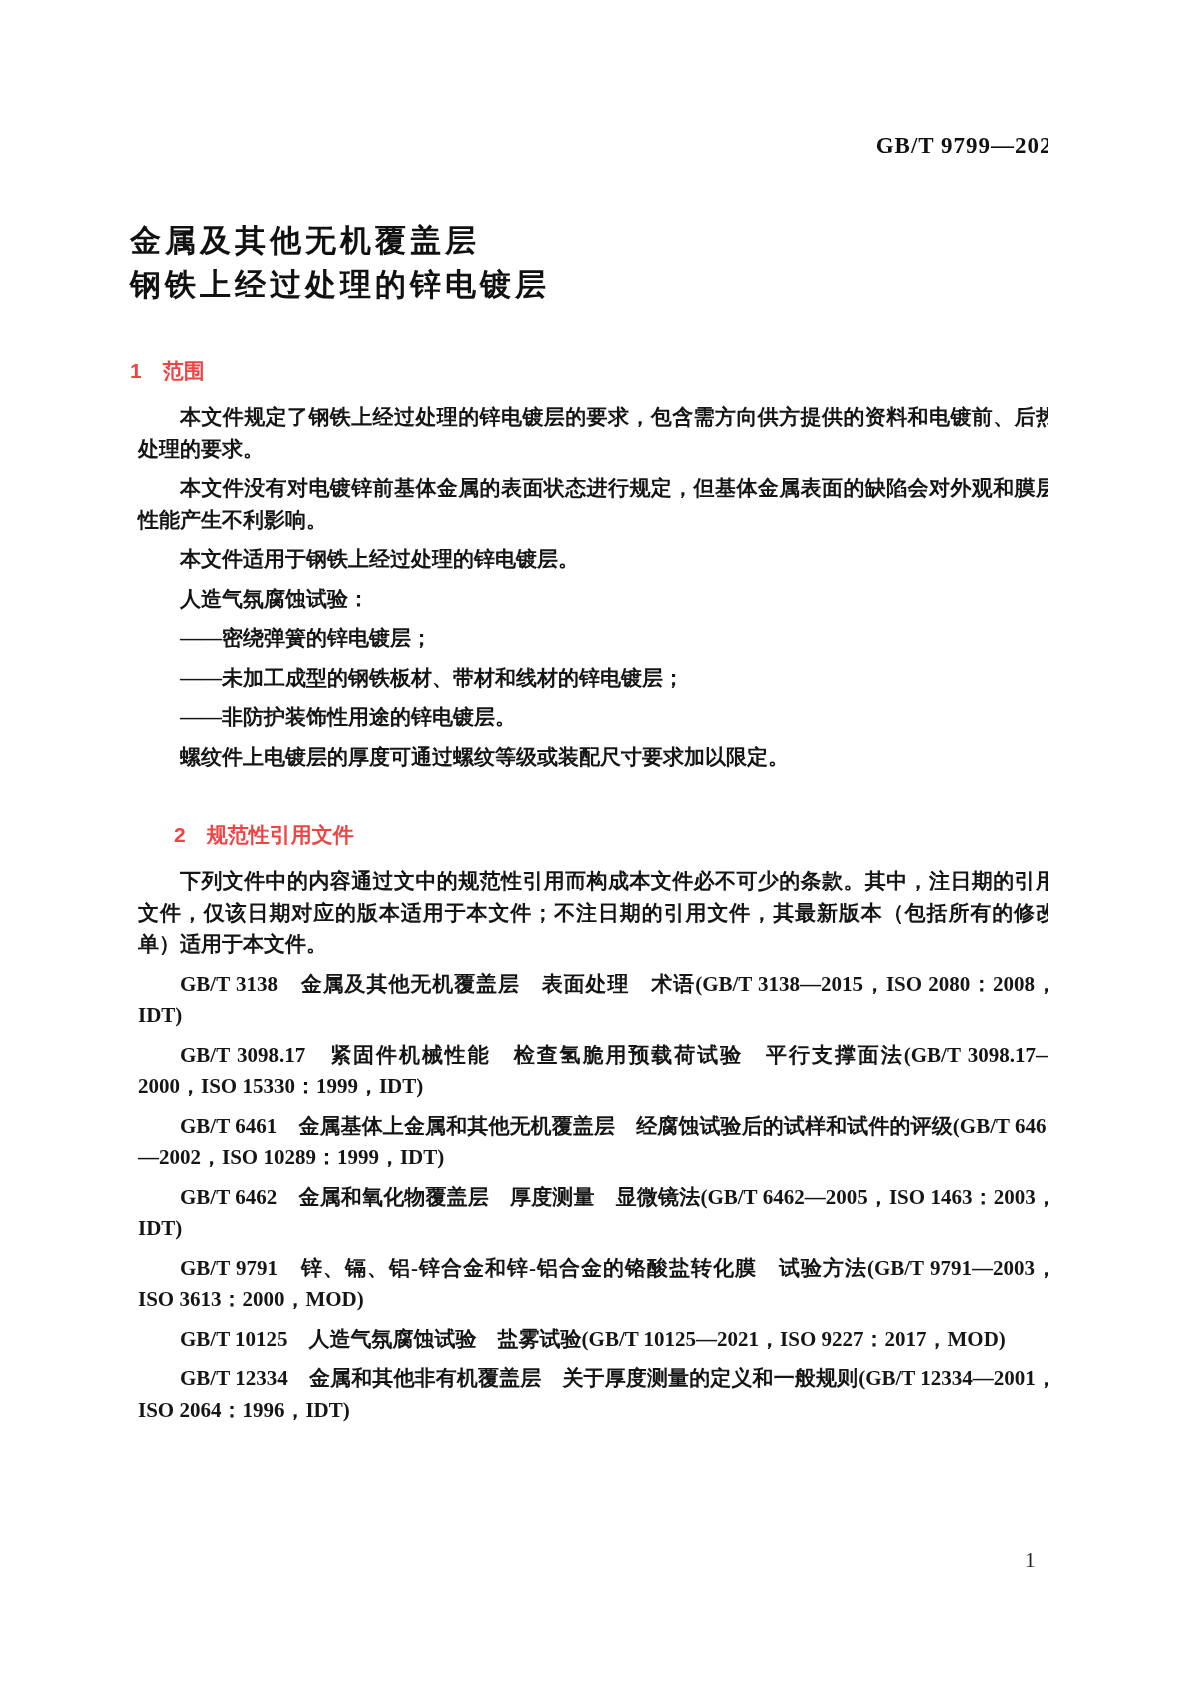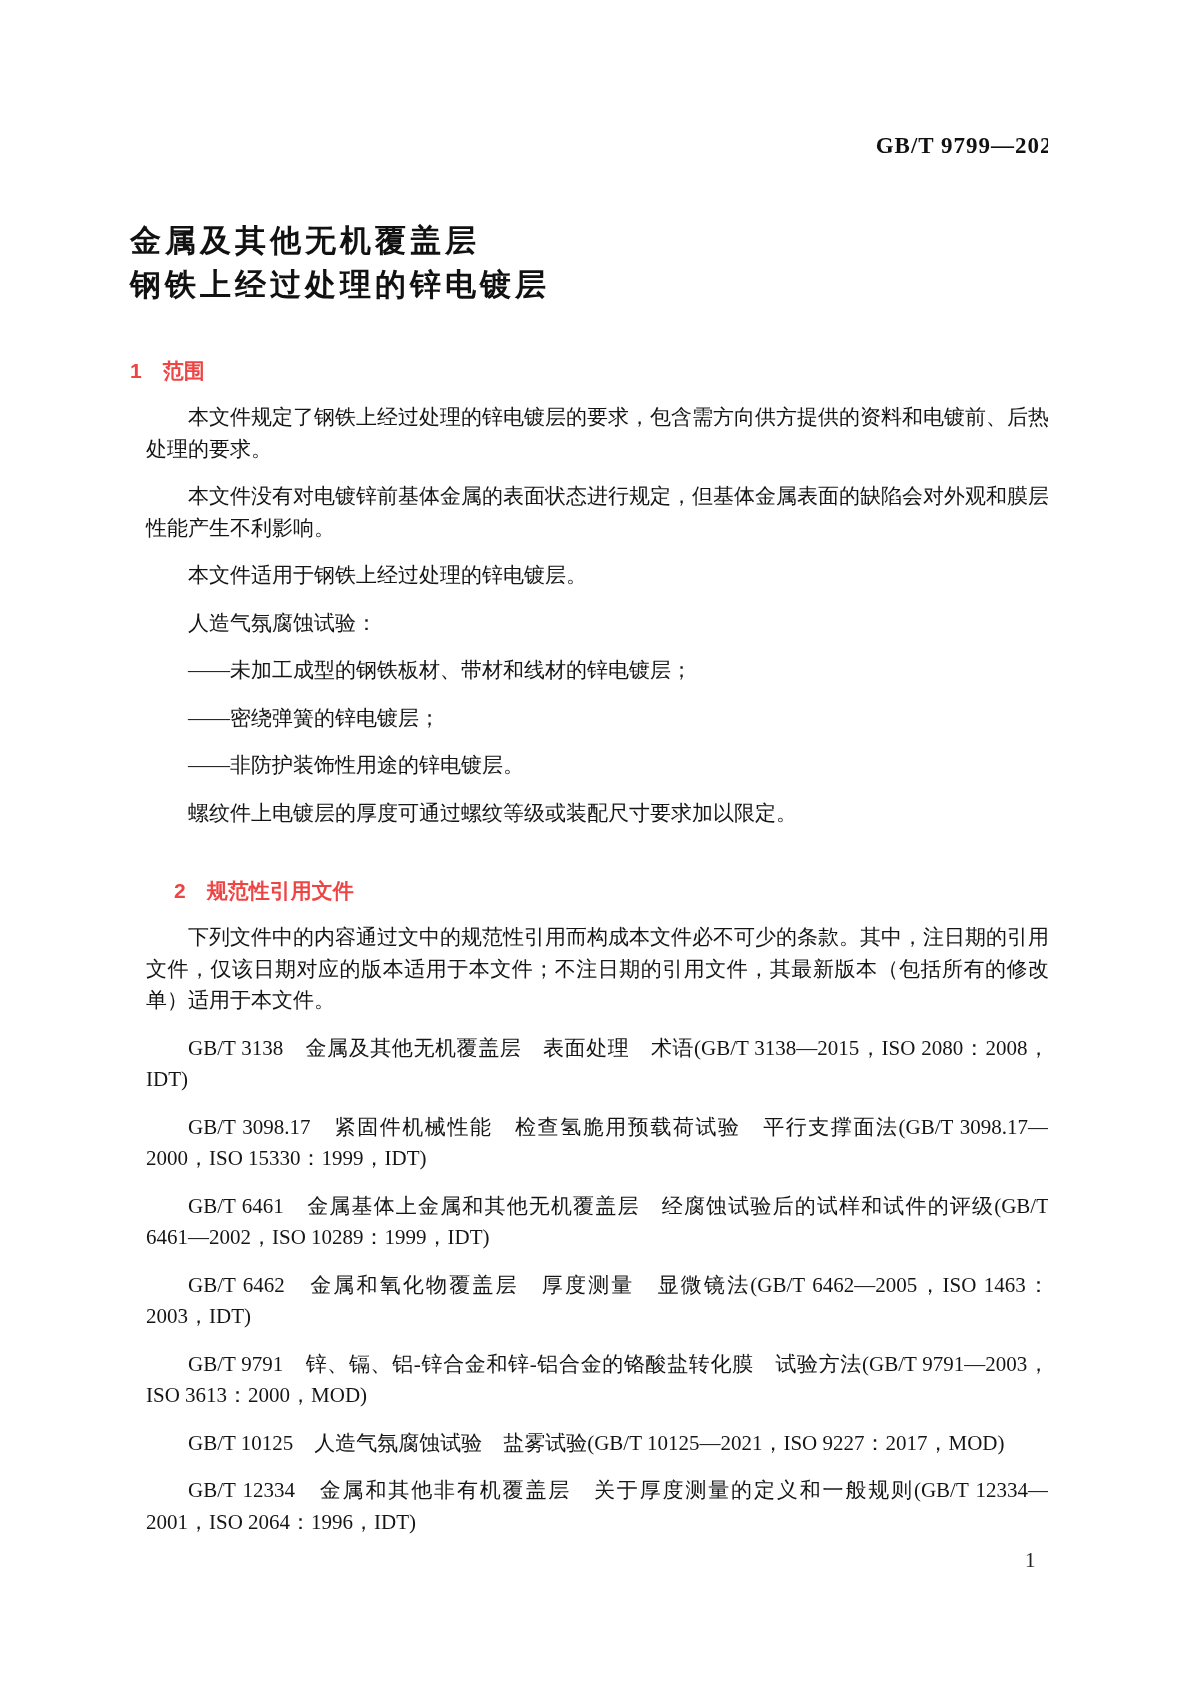--- a/index.html
+++ b/index.html
@@ -50,27 +50,28 @@
     font-family: "Liberation Sans", "DejaVu Sans", sans-serif;
     font-weight: bold;
     font-size: 21px;
     line-height: 28px;
     color: #ef4444;
   }
   .heading-scope { margin-top: 50px; }
   .heading-refs  { margin-top: 48px; margin-left: 44px; }
   .section-heading .sec-num { margin-right: 1em; }
   .body-para {
-    margin: 16px;
+    margin: 8px;
     font-family: "Liberation Serif", "DejaVu Serif", serif;
     font-size: 21px;
     line-height: 31.5px;
     text-indent: 2em;
     text-align: justify;
     color: #151515;
+    font-weight: bold;
   }
   .first-after-heading { margin-top: 17px; }
   .page-number {
     position: absolute;
     left: 1025px;
     top: 1548px;
     font-family: "Liberation Serif", "DejaVu Serif", serif;
     font-size: 21px;
     color: #222;
   }
@@ -90,22 +91,22 @@
 
 
     <div class="section-heading heading-scope">
       <span class="sec-num">1</span><span>范围</span>
     </div>
 
     <p class="body-para first-after-heading">本文件规定了钢铁上经过处理的锌电镀层的要求，包含需方向供方提供的资料和电镀前、后热处理的要求。</p>
     <p class="body-para">本文件没有对电镀锌前基体金属的表面状态进行规定，但基体金属表面的缺陷会对外观和膜层性能产生不利影响。</p>
     <p class="body-para">本文件适用于钢铁上经过处理的锌电镀层。</p>
     <p class="body-para">人造气氛腐蚀试验：</p>
+    <p class="body-para">——密绕弹簧的锌电镀层；</p>
     <p class="body-para">——未加工成型的钢铁板材、带材和线材的锌电镀层；</p>
-    <p class="body-para">——密绕弹簧的锌电镀层；</p>
     <p class="body-para">——非防护装饰性用途的锌电镀层。</p>
     <p class="body-para">螺纹件上电镀层的厚度可通过螺纹等级或装配尺寸要求加以限定。</p>
 
     <div class="section-heading heading-refs">
       <span class="sec-num">2</span><span>规范性引用文件</span>
     </div>
 
     <p class="body-para first-after-heading">下列文件中的内容通过文中的规范性引用而构成本文件必不可少的条款。其中，注日期的引用文件，仅该日期对应的版本适用于本文件；不注日期的引用文件，其最新版本（包括所有的修改单）适用于本文件。</p>
     <p class="body-para">GB/T 3138　金属及其他无机覆盖层　表面处理　术语(GB/T 3138—2015，ISO 2080：2008，IDT)</p>
     <p class="body-para">GB/T 3098.17　紧固件机械性能　检查氢脆用预载荷试验　平行支撑面法(GB/T 3098.17—2000，ISO 15330：1999，IDT)</p>

